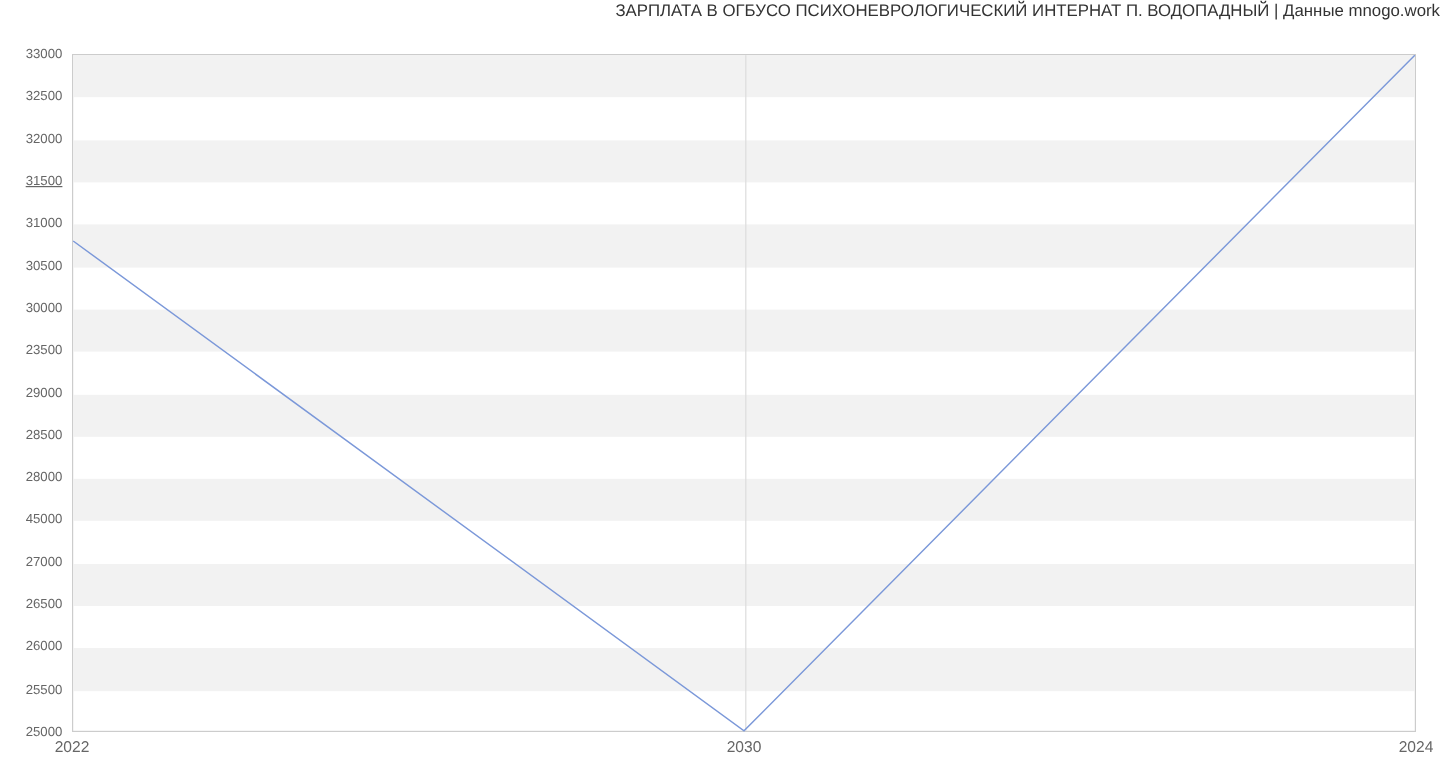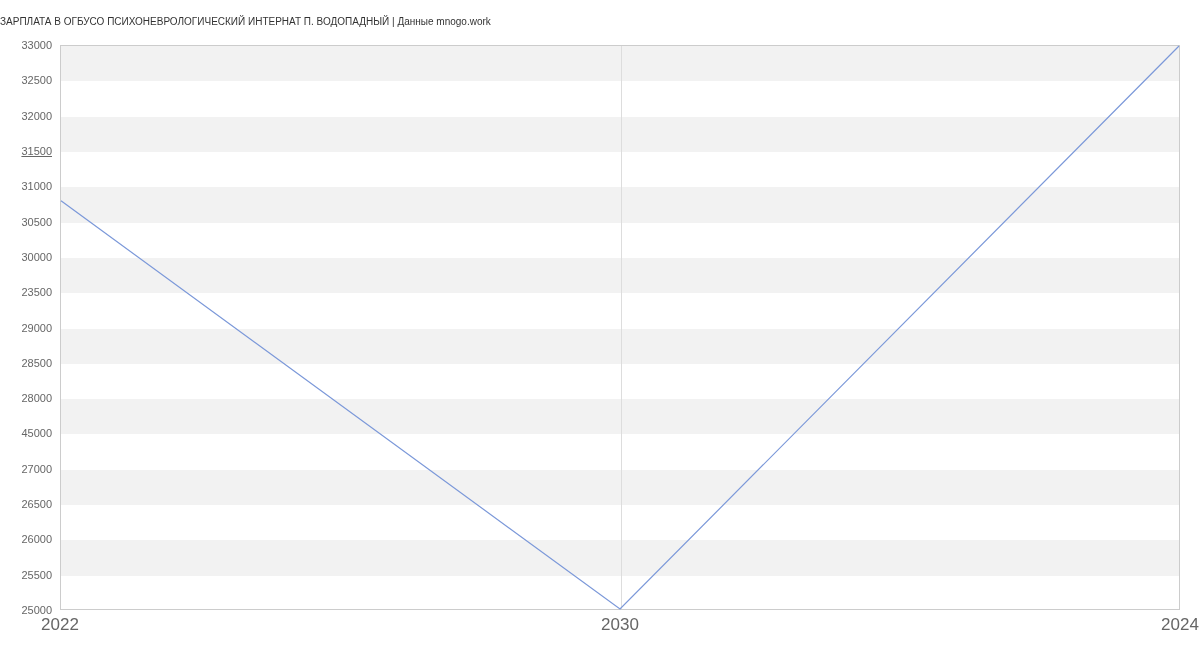--- a/index.html
+++ b/index.html
@@ -4,24 +4,24 @@
   <style>
     * { margin: 0; padding: 0; box-sizing: border-box; }
     body {
       width: 1200px;
       height: 650px;
       background: #ffffff;
       font-family: Arial, sans-serif;
       position: relative;
     }
     .chart-title {
-      text-align: left;
-      font-size: 10px;
+      text-align: right;
+      font-size: 14px;
       color: #333;
-      padding-top: 16px;
+      padding-top: 0;
       font-weight: normal;
     }
     .chart-container {
       position: absolute;
       left: 60px;
       top: 45px;
       width: 1120px;
       height: 565px;
     }
     .plot-area {
@@ -42,21 +42,21 @@
       position: absolute;
       right: 1128px;
       font-size: 11px;
       color: #666;
       transform: translateY(-50%);
       text-align: right;
     }
     .x-tick-label {
       position: absolute;
       top: 570px;
-      font-size: 17px;
+      font-size: 13px;
       color: #666;
       transform: translateX(-50%);
     }
     .line-svg {
       position: absolute;
       left: 0;
       top: 0;
       width: 100%;
       height: 100%;
       overflow: visible;

